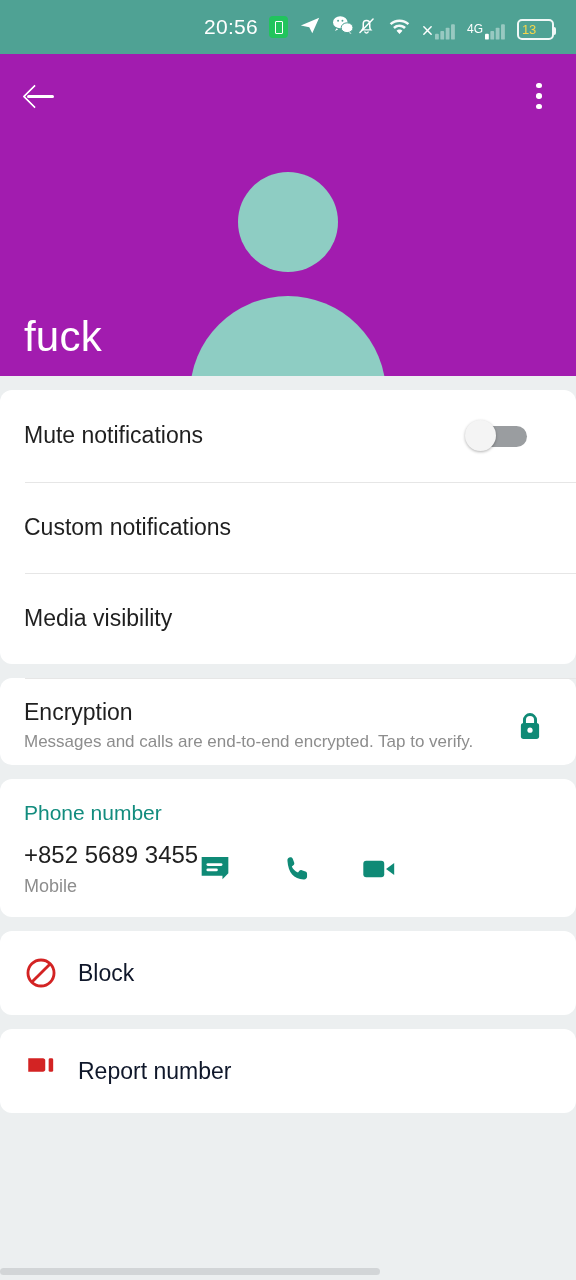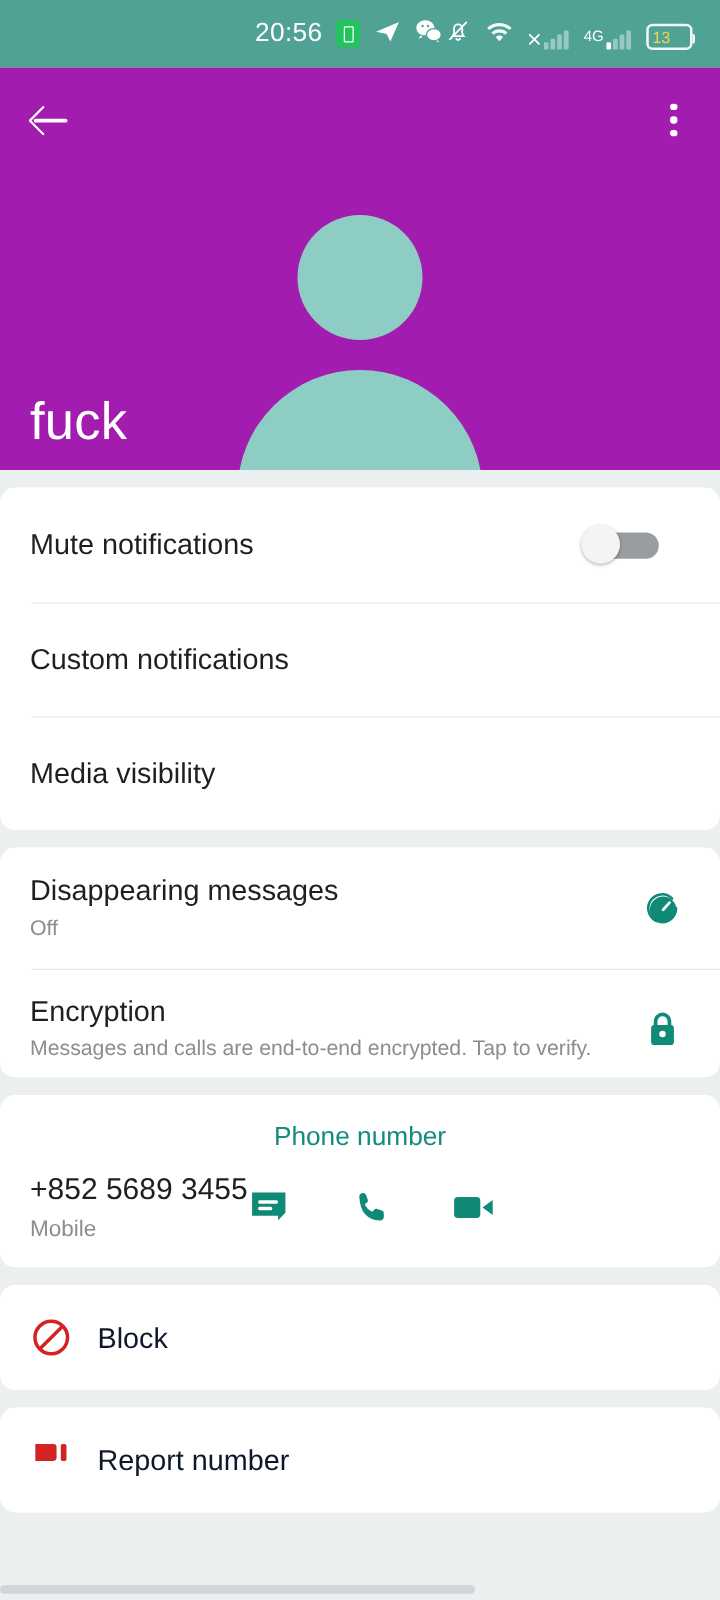--- a/index.html
+++ b/index.html
@@ -77,21 +77,21 @@
   .toggle .knob { position:absolute; left:0; top:-4px; width:31px; height:31px;
     background:#f4f4f4; border-radius:50%; box-shadow:0 1px 3px rgba(0,0,0,.30); }
 
   .r-disappear { height:97px; }
   .r-encrypt { padding-top:20px; padding-bottom:12px; }
 
   .icon-right { width:44px; display:flex; align-items:center; justify-content:center; }
 
   
   .sec-phone { padding:22px 24px 20px; }
-  .phone-label { color:#128c7e; font-size:21px; margin-bottom:16px;text-align:center; }
+  .phone-label { color:#128c7e; font-size:21px; margin-bottom:16px; }
   .phone-row { display:flex; align-items:center; }
   .phone-num { font-size:24px; color:#1f1f1f; line-height:1.2; }
   .phone-type { font-size:18px; color:#8d8d8d; margin-top:6px; }
   .phone-actions { display:flex; align-items:center; gap:48px; margin-right:6px; }
   .phone-actions .act { cursor:pointer; display:flex; align-items:center; justify-content:center;
     width:34px; height:34px; }
 
   
   .danger { height:84px; display:flex; align-items:center; padding:0 24px; cursor:pointer; }
   .danger .d-icon { width:54px; display:flex; align-items:center; }
@@ -207,33 +207,20 @@
     <div class="row r-plain">
       <div class="texts">
           <div class="title">Media visibility</div>
         </div>
     </div>
   </div>
 
   <div class="gap gap-sm"></div>
 
   <div class="card">
-    <div class="row r-disappear">
-      <div class="texts">
-        <div class="title">Disappearing messages</div>
-        <div class="sub">Off</div>
-      </div>
-      <div class="icon-right">
-        <svg width="31" height="31" viewBox="0 0 24 24">
-          <circle cx="12" cy="13" r="8.2" fill="#0f8a76"></circle>
-          <path d="M12 13 16 8.6" stroke="#fff" stroke-width="1.7" stroke-linecap="round"></path>
-          <path d="M17.6 6.1A8.6 8.6 0 1 0 20 12" fill="none" stroke="#0f8a76" stroke-width="1.6" stroke-linecap="round"></path>
-        </svg>
-      </div>
-    </div>
     <div class="divider"></div>
     <div class="row r-encrypt">
       <div class="texts">
         <div class="title">Encryption</div>
         <div class="sub">Messages and calls are end-to-end encrypted. Tap to verify.</div>
       </div>
       <div class="icon-right">
         <svg width="30" height="32" viewBox="0 0 24 26">
           <path d="M7.5 11V8.2a4.5 4.5 0 0 1 9 0V11" fill="none" stroke="#0f8a76" stroke-width="2.4"></path>
           <rect x="4.6" y="10.6" width="14.8" height="13" rx="2.2" fill="#0f8a76"></rect>

